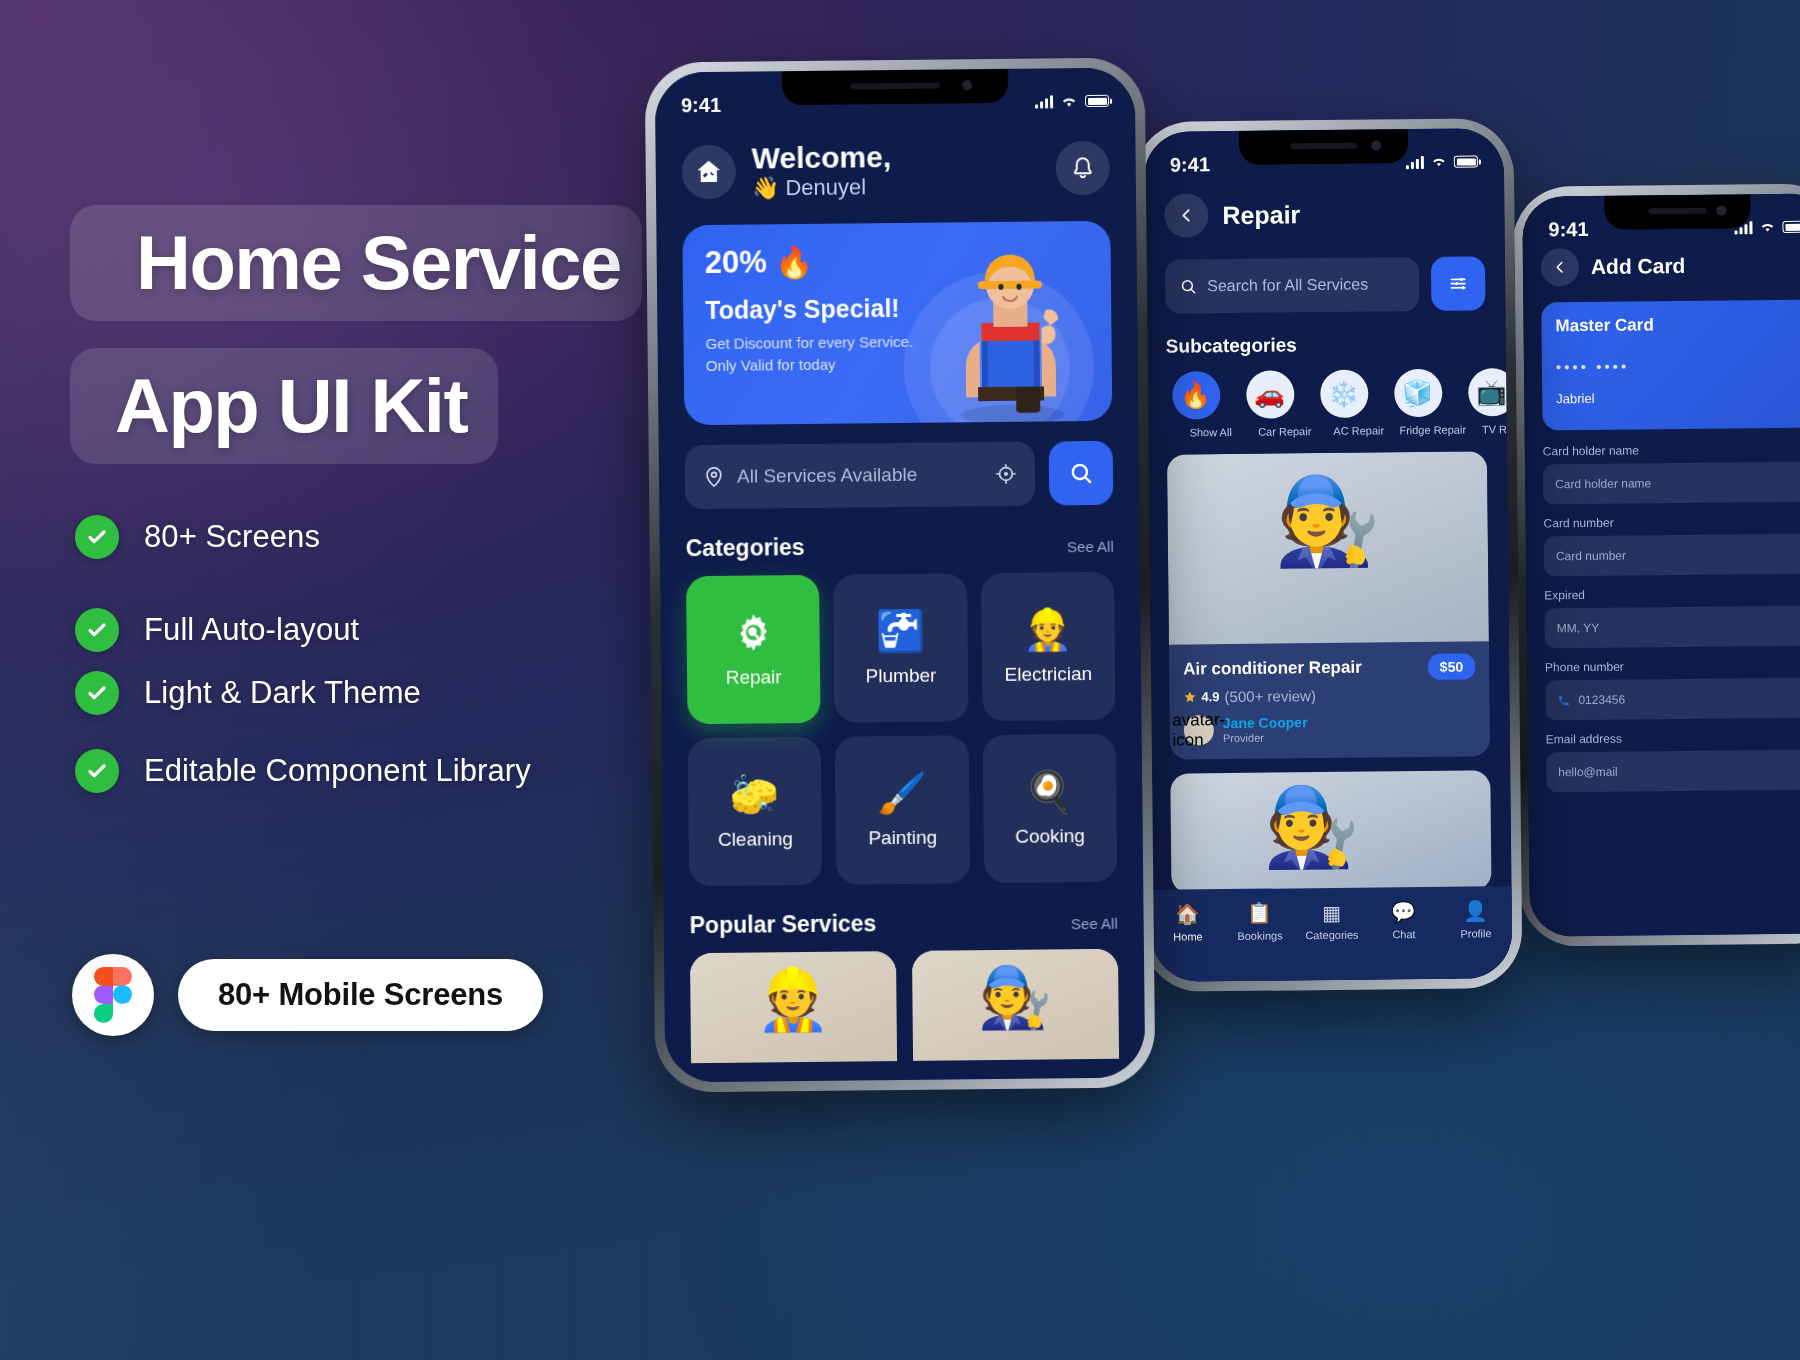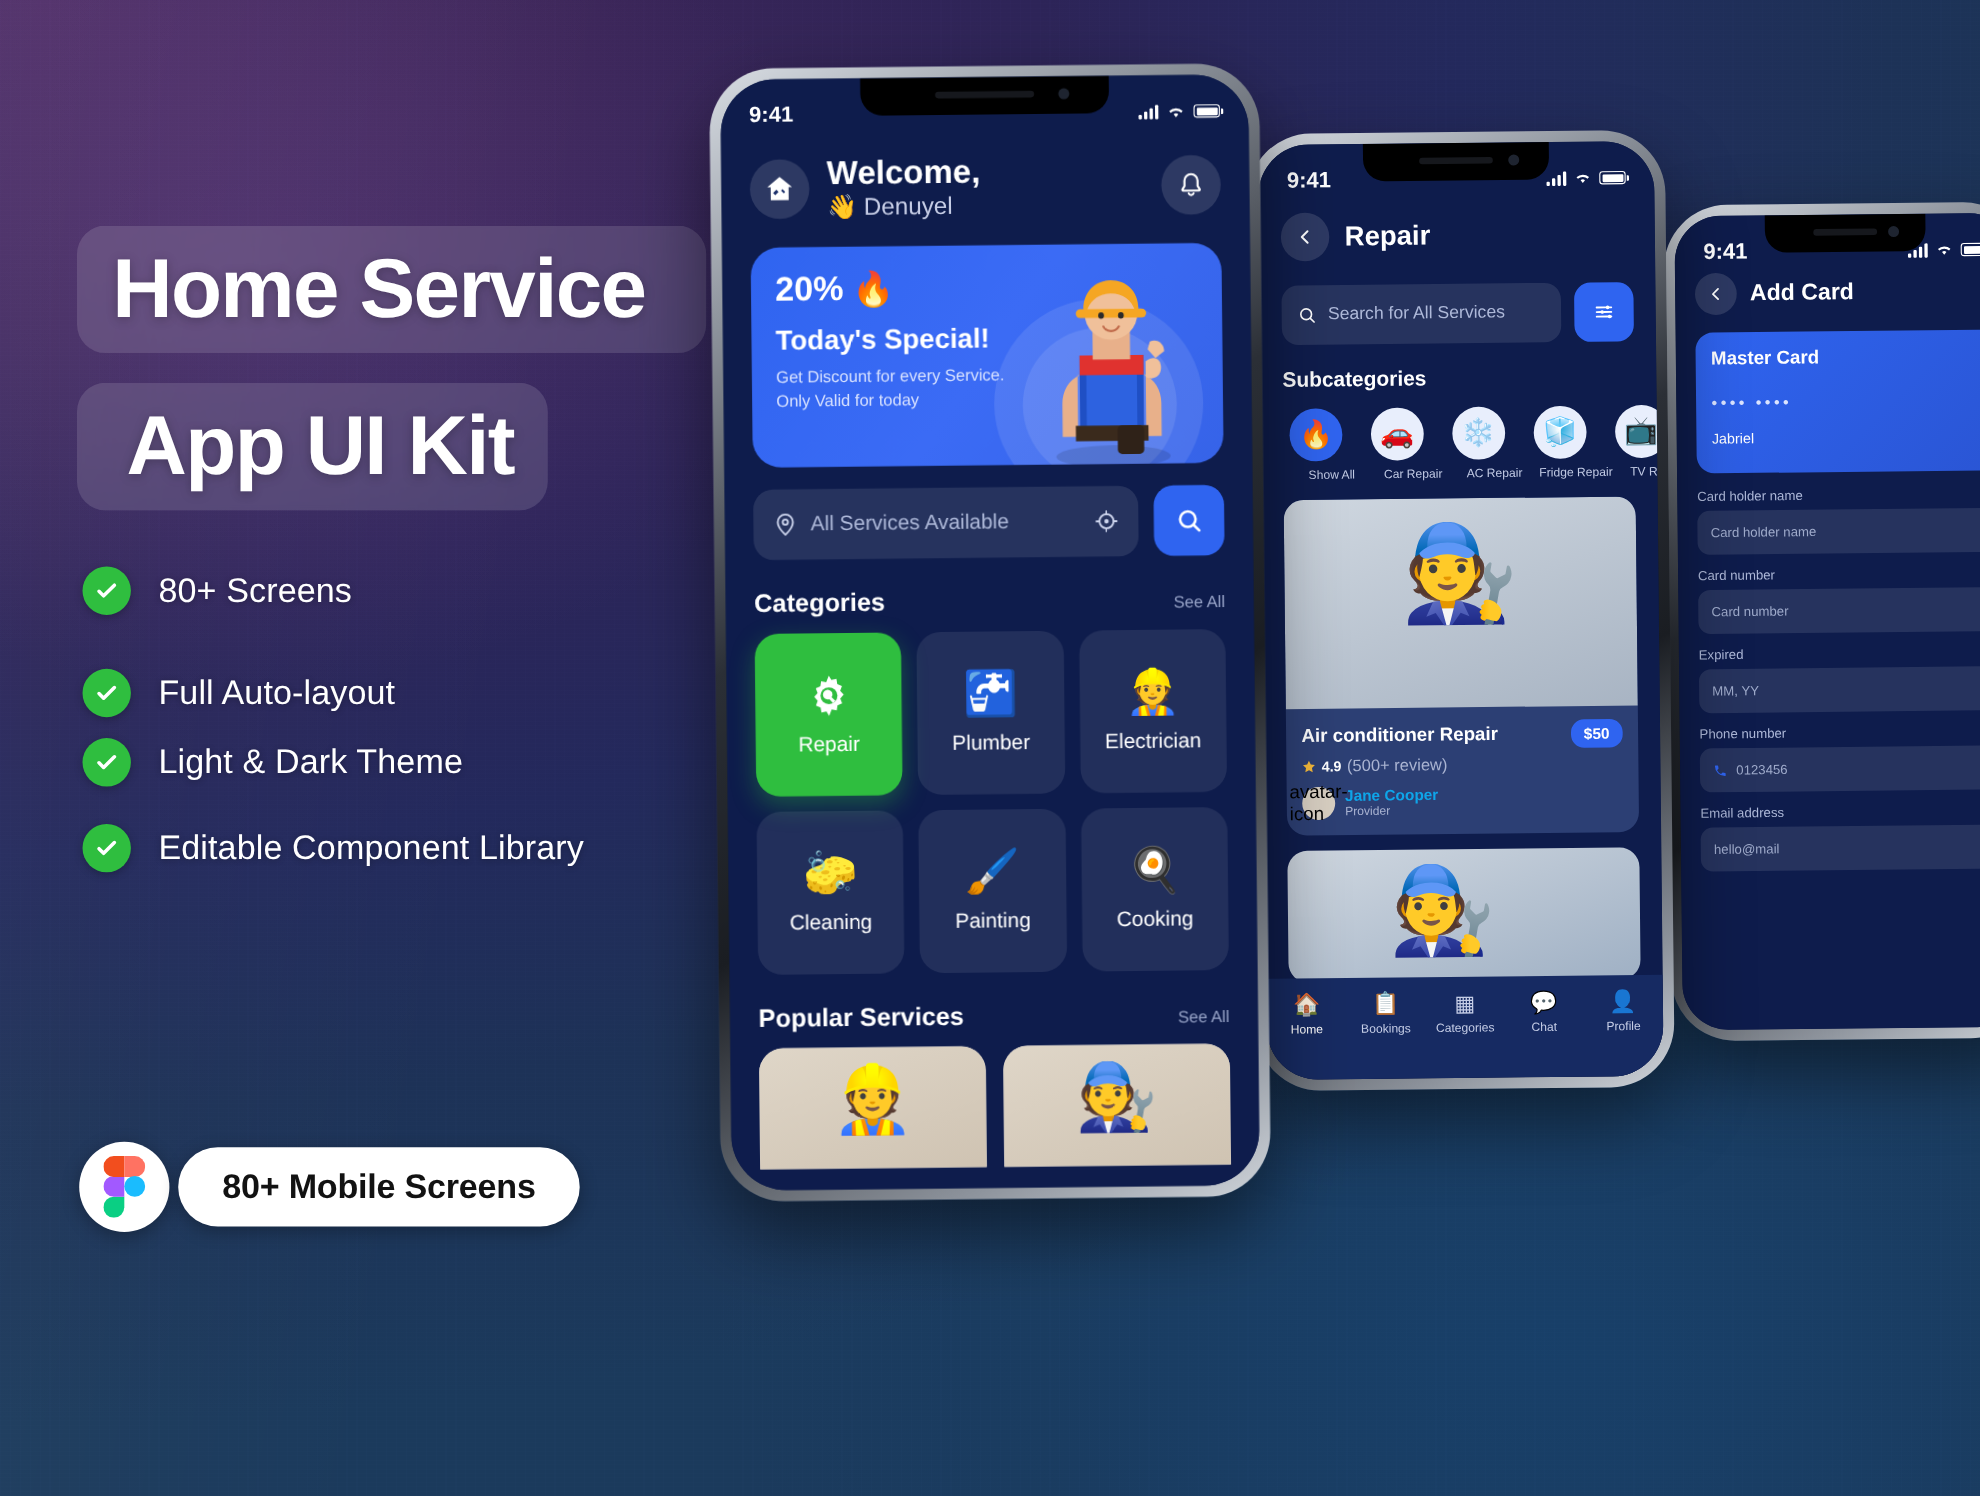--- a/index.html
+++ b/index.html
@@ -42,38 +42,38 @@
     position:absolute; display:flex; align-items:center;
     background:rgba(255,255,255,0.13);
     border-radius:26px;
     backdrop-filter:blur(2px);
   }
   .title-chip span{
     color:#fff; font-weight:bold; letter-spacing:-1.5px;
     font-size:76px; line-height:1;
     text-shadow:0 2px 10px rgba(0,0,0,.25);
   }
-  #chip1{ left:70px; top:205px; width:572px; height:116px; padding-left:32px; }
+  #chip1{ left:70px; top:205px; width:572px; height:116px; padding-left:66px; }
   #chip2{ left:70px; top:348px; width:428px; height:116px; padding-left:45px; }
 
   .feature{
     position:absolute; left:75px; display:flex; align-items:center; gap:25px;
   }
   .tick{
     width:44px; height:44px; border-radius:50%;
     background:#2fbe3f; display:flex; align-items:center; justify-content:center;
     box-shadow:0 2px 8px rgba(0,0,0,.25); flex:0 0 auto;
   }
   .tick svg{ width:24px; height:24px; }
   .feature .flabel{
     color:#fff; font-size:31px; letter-spacing:.1px; white-space:nowrap;
     text-shadow:0 1px 6px rgba(0,0,0,.3);
   }
 
-  .figma-badge{ position:absolute; left:72px; top:1038px; display:flex; align-items:center; gap:8px;text-align:center; }
+  .figma-badge{ position:absolute; left:72px; top:954px; display:flex; align-items:center; gap:24px;text-align:center; }
   .figma-circle{
     width:82px; height:82px; border-radius:50%; background:#fff;
     display:flex; align-items:center; justify-content:center;
     box-shadow:0 4px 16px rgba(0,0,0,.3);
   }
   .pill{
     height:72px; border-radius:36px; background:#fff;
     display:flex; align-items:center; padding:0 40px;
     box-shadow:0 4px 16px rgba(0,0,0,.3);
   }

